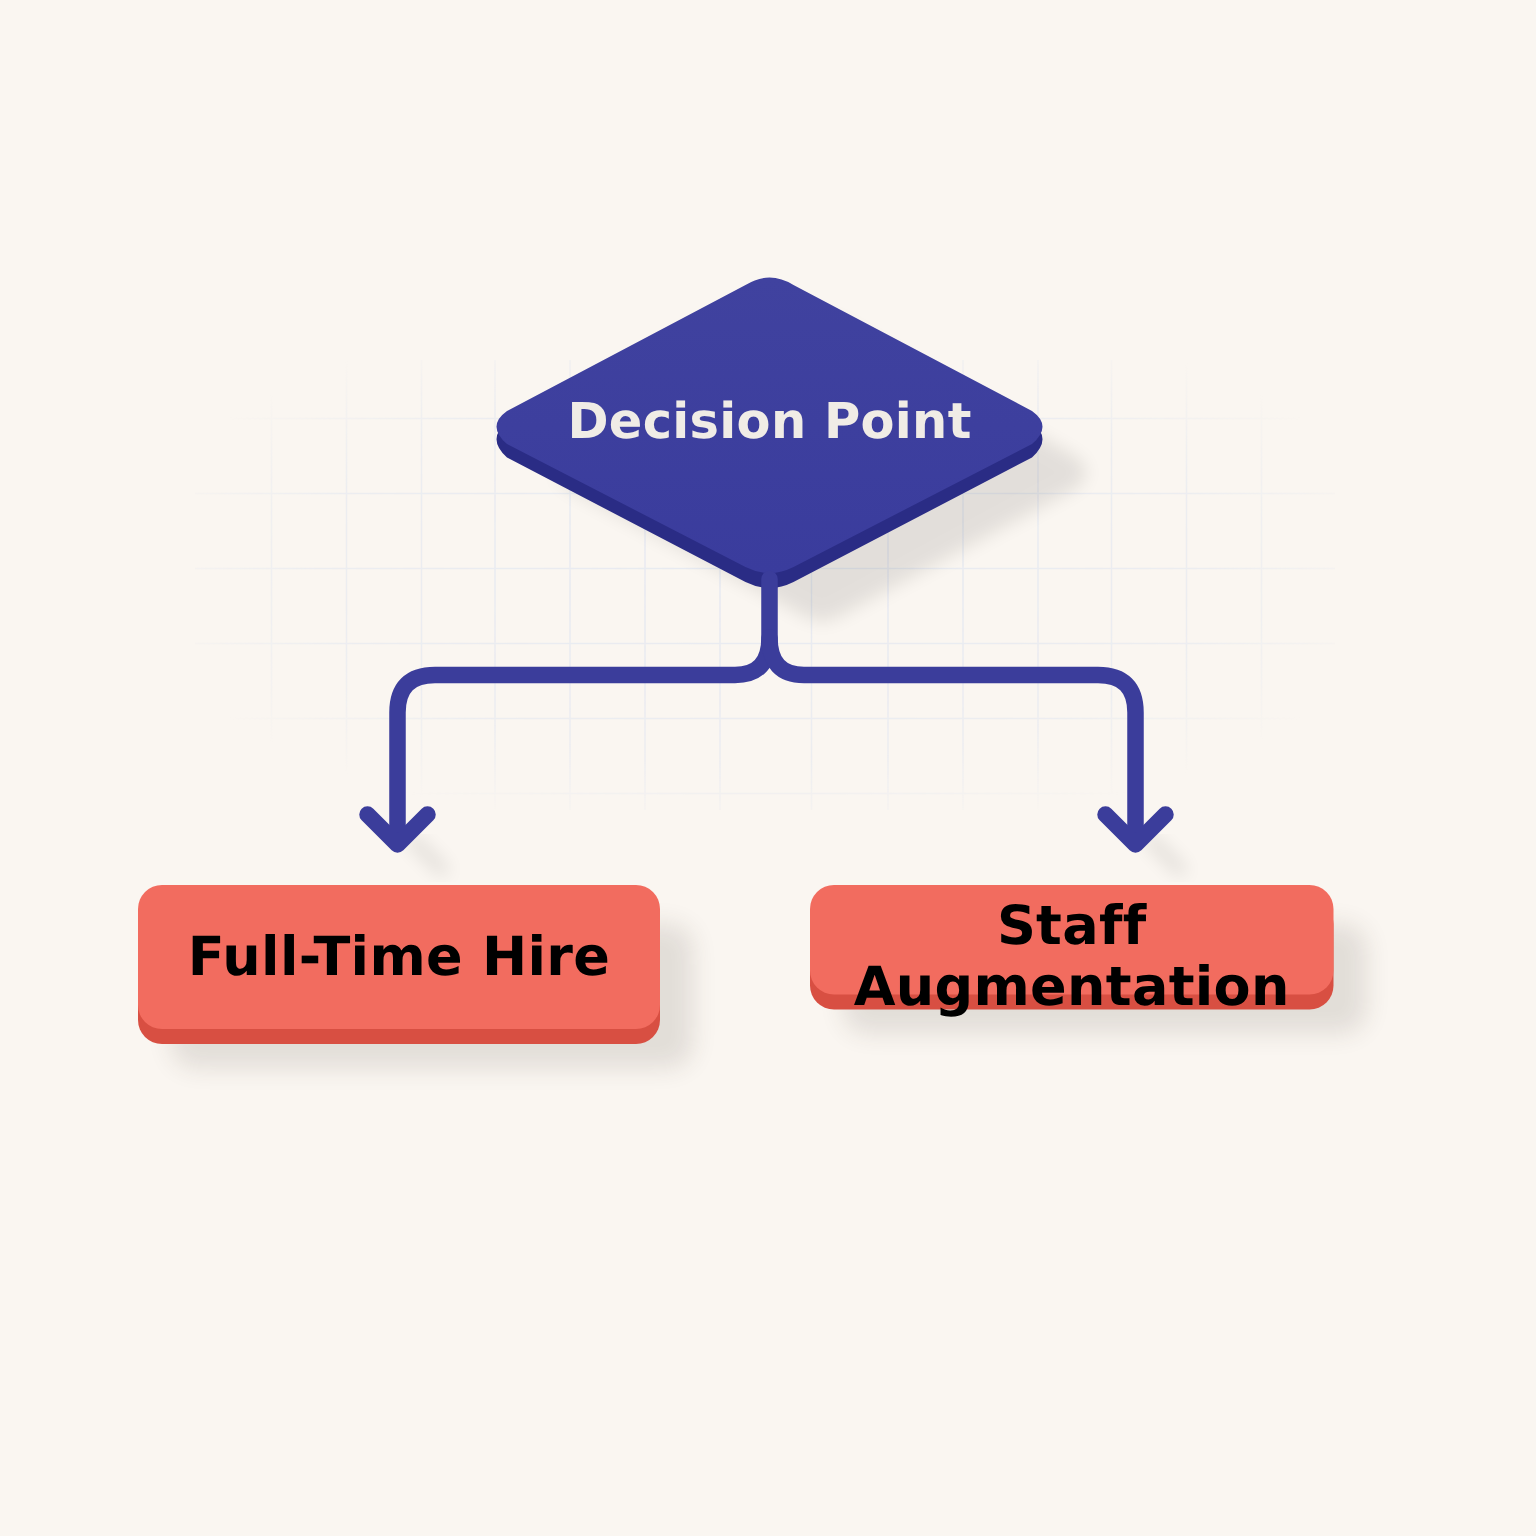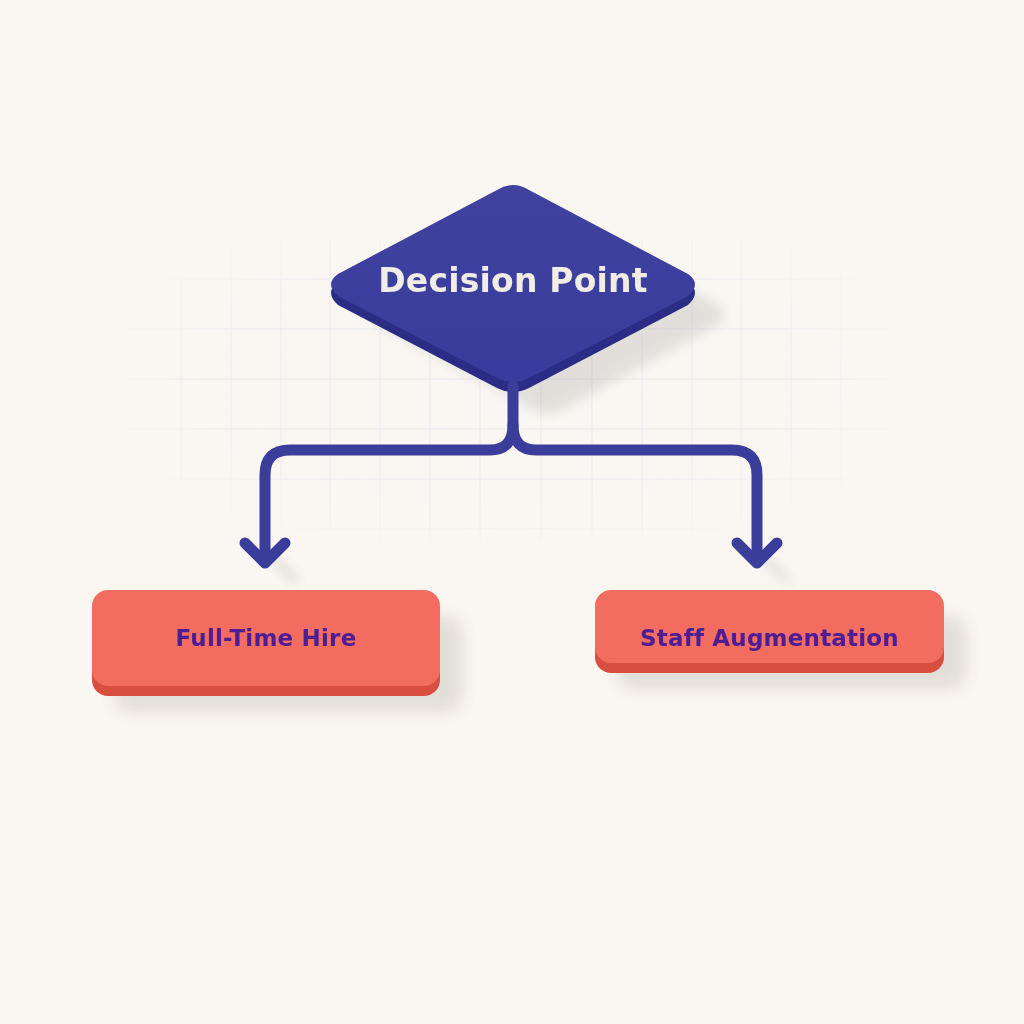--- a/index.html
+++ b/index.html
@@ -8,23 +8,23 @@
     background: #faf6f1;
     position: relative;
     overflow: hidden;
     font-family: "DejaVu Sans", "Liberation Sans", sans-serif;
   }
   .canvas { position: absolute; left: 0; top: 0; width: 1024px; height: 1024px; }
   .grid line { stroke: #e6e9f0; stroke-width: 1; }
   .node-label {
     position: absolute;
     display: flex; align-items: center; justify-content: center;
-    color: #4c1d95;
+    color: #000000;
     font-weight: bold;
-    font-size: 23px;
+    font-size: 36px;
     letter-spacing: 0.2px;
     text-align: center;
     pointer-events: auto;
   }
   .box {
     position: absolute;
     border-radius: 16px;
     background: #f26c5f;
     box-shadow: 0 10px 0 #d84f42, 22px 26px 16px rgba(60,50,40,0.12);
     cursor: pointer;
@@ -96,15 +96,15 @@
 </svg>
 
 <div class="diamond-hit" style="left:330px; top:190px; width:366px; height:180px;">
   <div class="node-label" style="left:0; top:70px; width:366px; height:40px; color:#f0ece6; font-size:33px;">Decision Point</div>
 </div>
 
 <div class="box" style="left:92px; top:590px; width:348px; height:96px;">
   <div class="node-label" style="left:0; top:0; width:348px; height:96px;">Full-Time Hire</div>
 </div>
 
-<div class="box" style="left:595px; top:590px; width:349px; height:73px;">
+<div class="box" style="left:540px; top:590px; width:349px; height:73px;">
   <div class="node-label" style="left:0; top:0; width:349px; height:96px;">Staff Augmentation</div>
 </div>
 
 </body></html>

